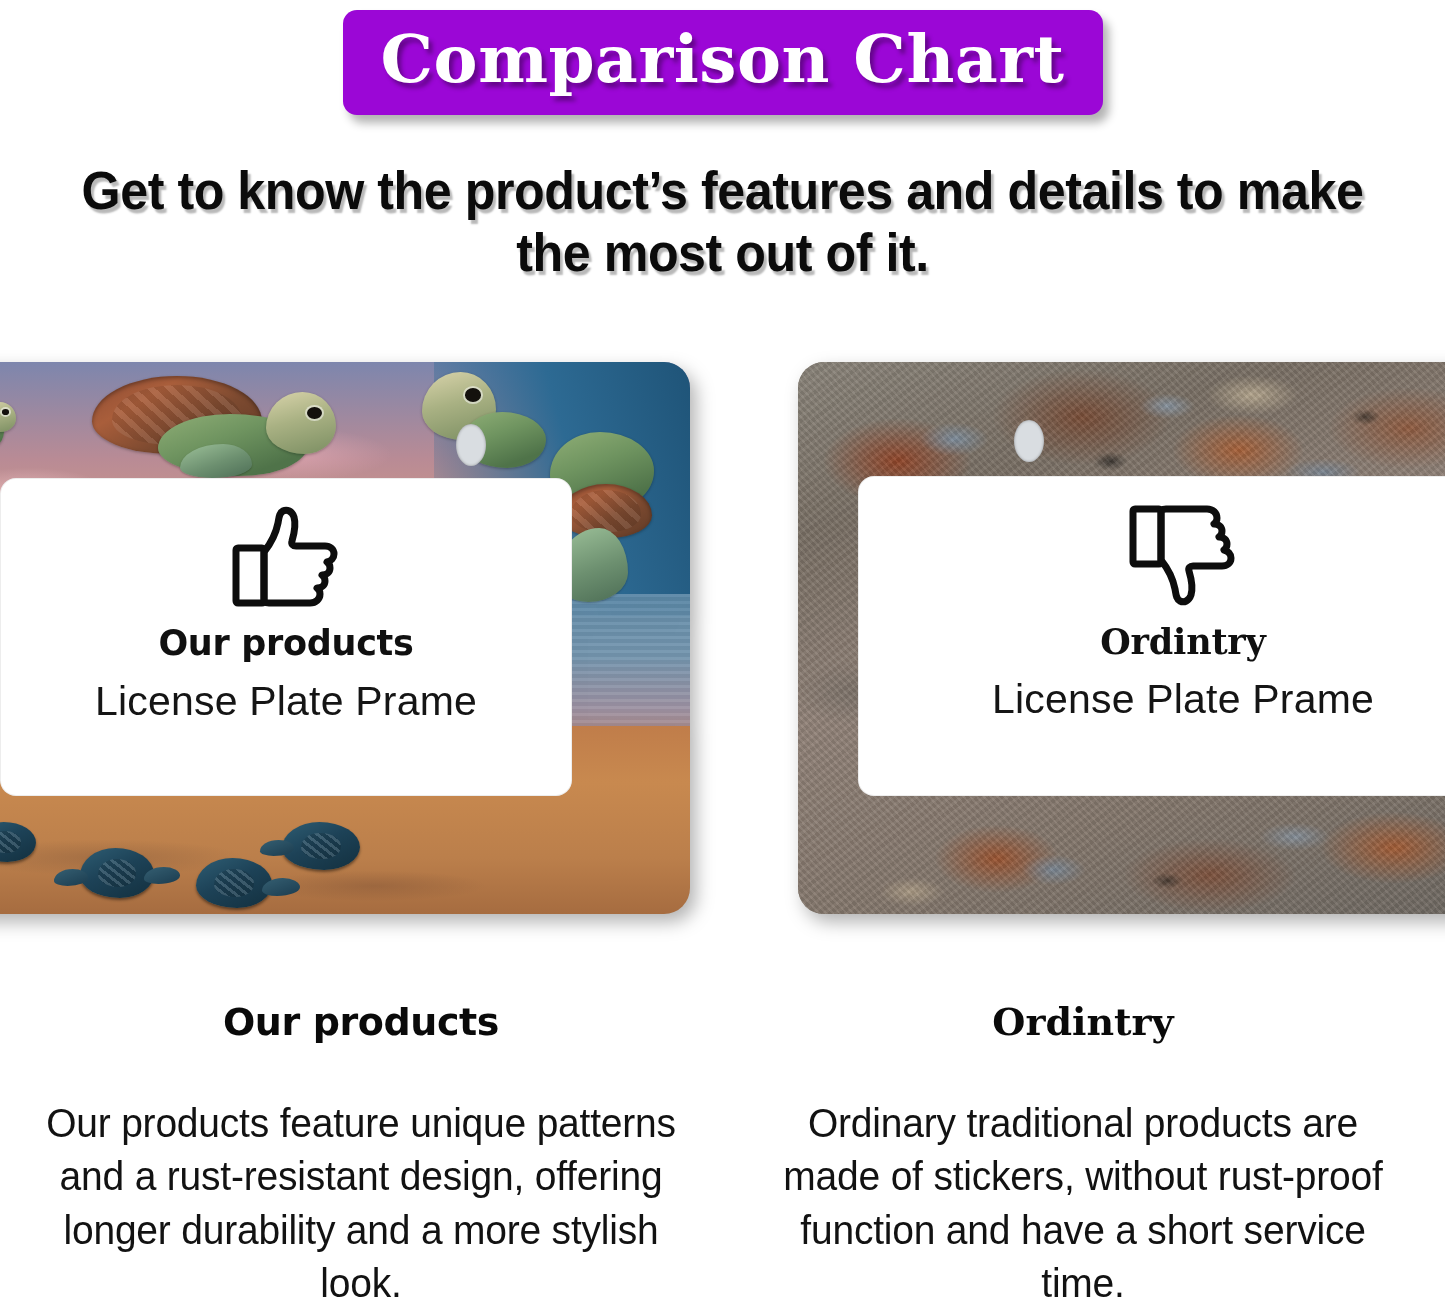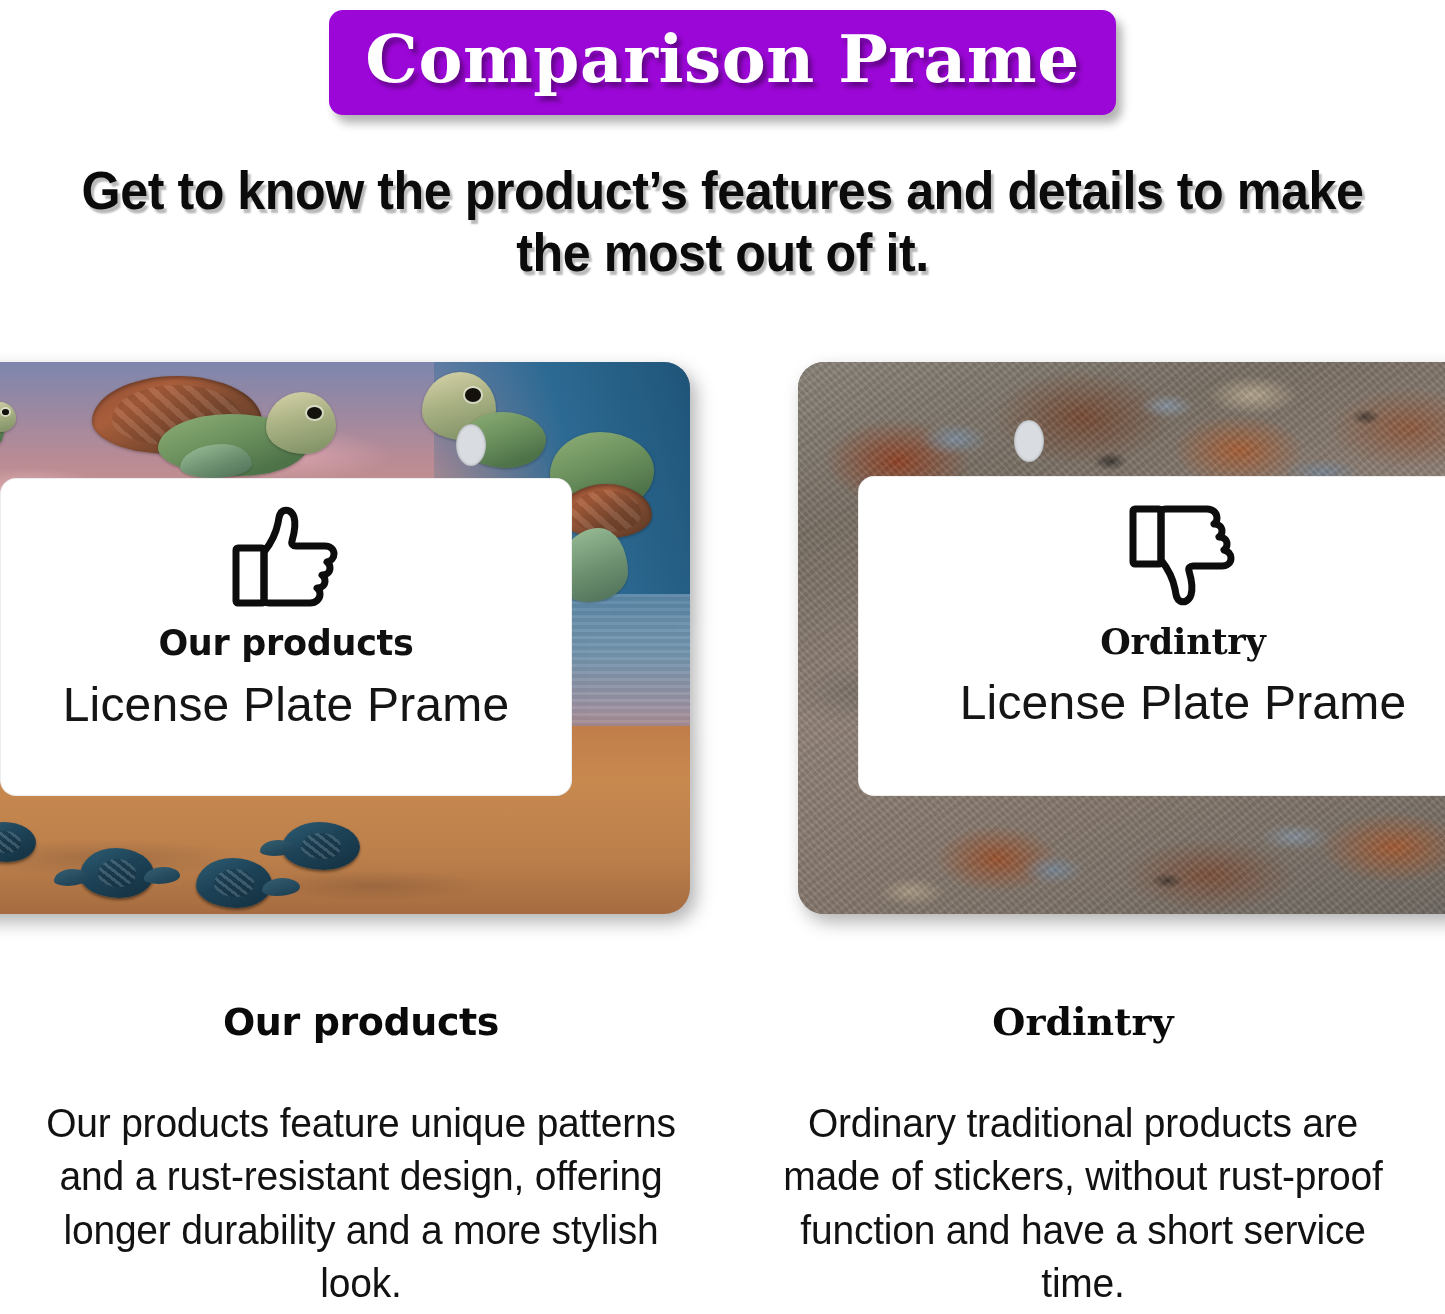--- a/index.html
+++ b/index.html
@@ -227,21 +227,21 @@
     padding-top:26px;
   }
   .thumb-svg{ display:block; }
   .win-title{ margin-top:16px; font-size:35px; line-height:1; color:#101010; }
   .win-title.sans{ font-family:"DejaVu Sans", sans-serif; font-weight:700; letter-spacing:-.3px; }
   .win-title.serif{ font-family:"DejaVu Serif", serif; font-weight:700; letter-spacing:-.2px; }
   .win-sub{
     margin-top:20px;
     font-family:"Liberation Sans", sans-serif;
     font-weight:300;
-    font-size:48px; line-height:1;
+    font-size:41px; line-height:1;
     color:#151515; letter-spacing:.2px;
     white-space:nowrap;
   }
 
   
   #bottom-row{ position:absolute; left:0; top:975px; width:1445px; height:339px; display:flex; }
   .col{ width:722px; padding:0 26px; text-align:center; }
   .col-heading{ font-size:38px; line-height:1; color:#0a0a0a; margin-top:28px; }
   .col-heading.sans{ font-family:"DejaVu Sans", sans-serif; font-weight:700; letter-spacing:-.4px; }
   .col-heading.serif{ font-family:"DejaVu Serif", serif; font-weight:700; }
@@ -254,21 +254,21 @@
     color:#121212;
     letter-spacing:-.2px;
     transform:scaleX(.95);
   }
 </style>
 </head>
 <body>
 
 <div id="banner-wrap">
   <div id="title-banner">
-    <span id="title-text">Comparison Prame</span>
+    <span id="title-text">Comparison Chart</span>
   </div>
 </div>
 
 <div id="subtitle">Get to know the product’s features and details to make the most out of it.</div>
 
 <div id="frames-row">
 
   <div id="frame-left" class="plate-frame">
     <div class="frame-body">
       <div id="art-turtles"></div>

